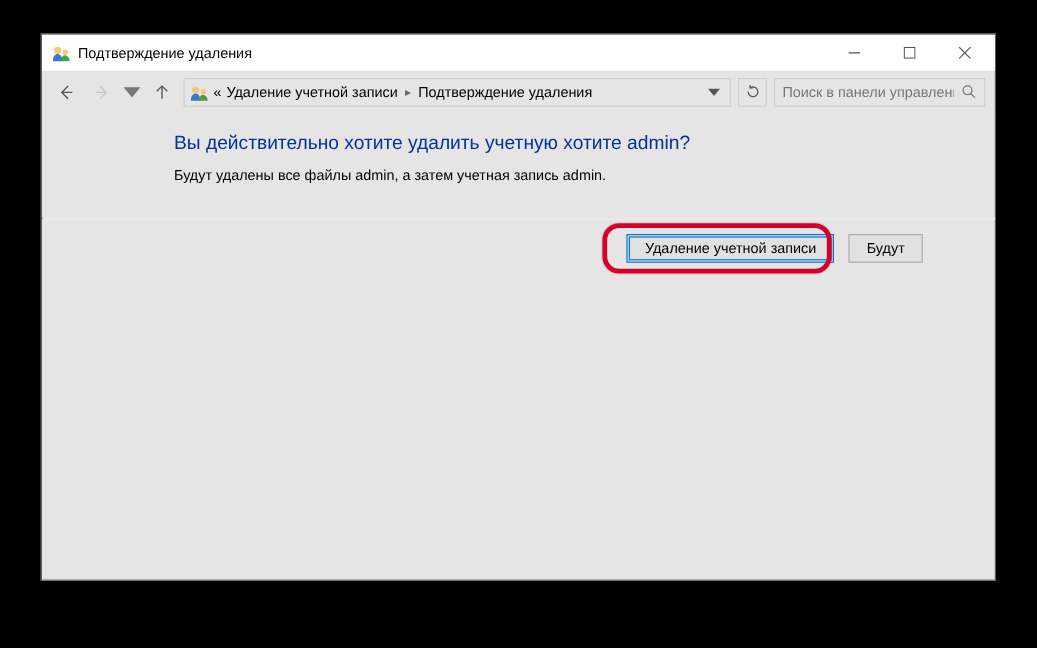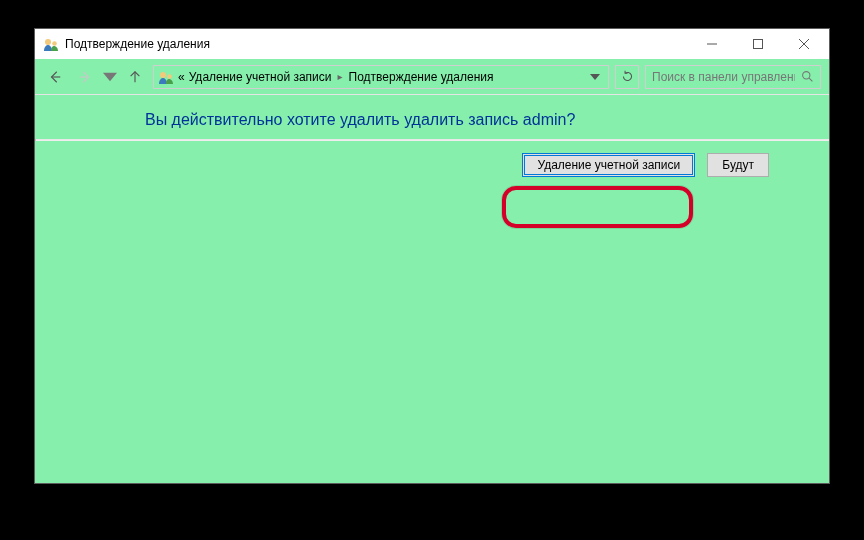--- a/index.html
+++ b/index.html
@@ -13,21 +13,21 @@
     color: #000;
     overflow: hidden;
     position: relative;
   }
   .window {
     position: absolute;
     left: 34px;
     top: 28px;
     width: 796px;
     height: 456px;
-    background: #86efac;
+    background: #e5e5e5;
     border: 1px solid #5c5c5c;
     display: flex;
     flex-direction: column;
   }
   
   .titlebar {
     height: 30px;
     display: flex;
     align-items: center;
     padding: 0 2px 0 8px;
@@ -233,21 +233,22 @@
       <span class="search-text">Поиск в панели управления</span>
       <svg viewBox="0 0 16 16" width="13" height="13" fill="none" stroke="#777" stroke-width="1.3">
         <circle cx="6.5" cy="6.5" r="4.5"></circle>
           <line x1="10" y1="10" x2="14" y2="14"></line>
       </svg>
     </div>
   </div>
 
   <div class="content">
     <div class="inner">
-      <h1 class="heading">Вы действительно хотите удалить удалить запись admin?</h1>
+      <h1 class="heading">Вы действительно хотите удалить учетную хотите admin?</h1>
+      <p class="desc">Будут удалены все файлы admin, а затем учетная запись admin.</p>
     </div>
     <hr class="sep">
     <div class="actions">
       <button id="delbtn" class="btn primary-btn">Удаление учетной записи</button>
       <button class="btn">Будут</button>
     </div>
     <div id="ring" class="highlight-ring" style="left: 467.109px; top: 91px; width: 190.828px; height: 42px;"></div>
   </div>
 </div>
 

